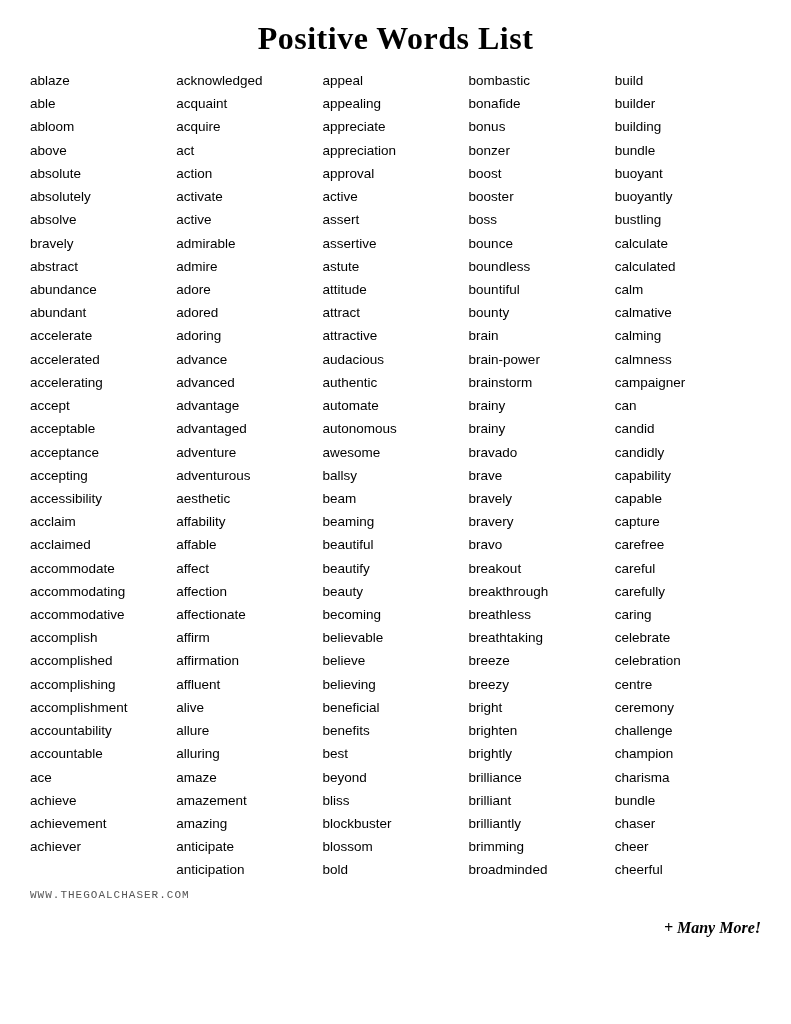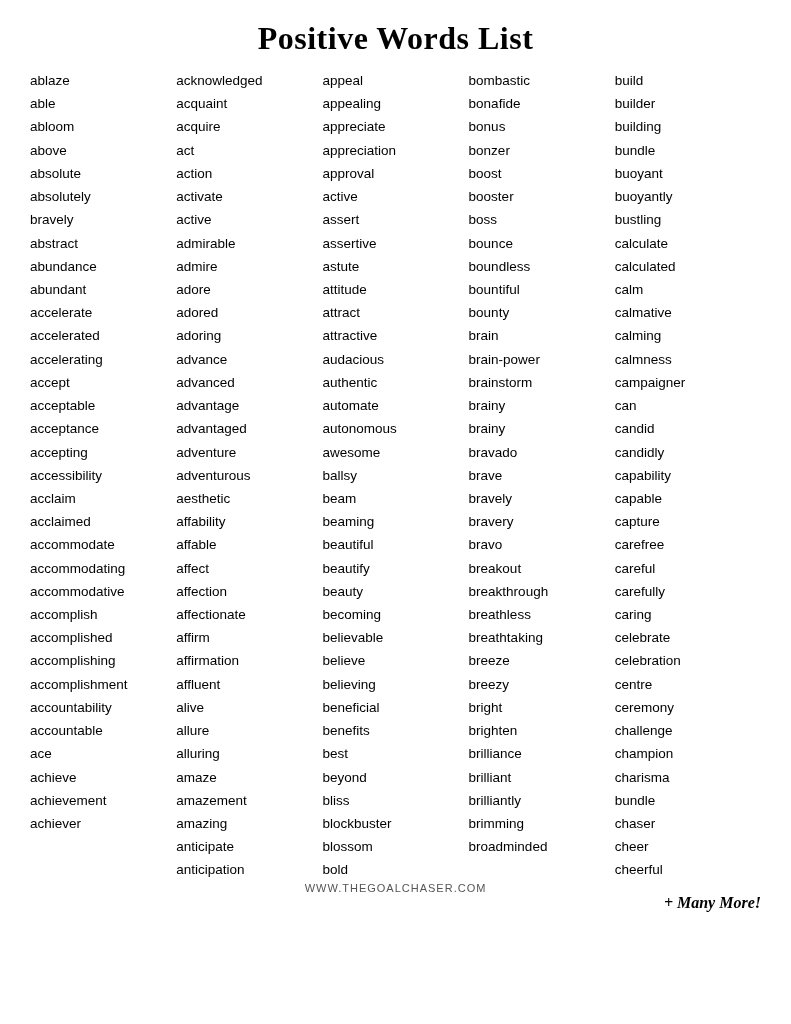--- a/index.html
+++ b/index.html
@@ -31,49 +31,50 @@
       font-family: Arial, Helvetica, sans-serif;
     }
     .word-column {
       display: flex;
       flex-direction: column;
     }
     .word-item {
       display: block;
     }
     .footer {
-      text-align: center;
-      margin-top: 0;
+      text-align: left;
+      margin-top: 7px;
       font-size: 11px;
       color: #555;
-      font-family: Liberation Sans, sans-serif;
+      font-family: Liberation Mono, monospace;
       letter-spacing: 1px;
     }
     .many-more {
       text-align: right;
       font-weight: 900;
       font-size: 16px;
       font-style: italic;
-      margin-top: 0;
+      margin-top: 18px;
       font-family: Georgia, serif;
     }
   </style>
 </head>
 <body>
 
 <h1>Positive Words List</h1>
 
 <div class="word-grid">
 <div class="word-column">
       <span class="word-item">ablaze</span>
       <span class="word-item">able</span>
       <span class="word-item">abloom</span>
       <span class="word-item">above</span>
       <span class="word-item">absolute</span>
       <span class="word-item">absolutely</span>
+      <span class="word-item">absolve</span>
       <span class="word-item">bravely</span>
       <span class="word-item">abstract</span>
       <span class="word-item">abundance</span>
       <span class="word-item">abundant</span>
       <span class="word-item">accelerate</span>
       <span class="word-item">accelerated</span>
       <span class="word-item">accelerating</span>
       <span class="word-item">accept</span>
       <span class="word-item">acceptable</span>
       <span class="word-item">acceptance</span>
@@ -192,20 +193,21 @@
       <span class="word-item">bravery</span>
       <span class="word-item">bravo</span>
       <span class="word-item">breakout</span>
       <span class="word-item">breakthrough</span>
       <span class="word-item">breathless</span>
       <span class="word-item">breathtaking</span>
       <span class="word-item">breeze</span>
       <span class="word-item">breezy</span>
       <span class="word-item">bright</span>
       <span class="word-item">brighten</span>
+      <span class="word-item">brightly</span>
       <span class="word-item">brilliance</span>
       <span class="word-item">brilliant</span>
       <span class="word-item">brilliantly</span>
       <span class="word-item">brimming</span>
       <span class="word-item">broadminded</span>
     </div>
     <div class="word-column">
       <span class="word-item">build</span>
       <span class="word-item">builder</span>
       <span class="word-item">building</span>

